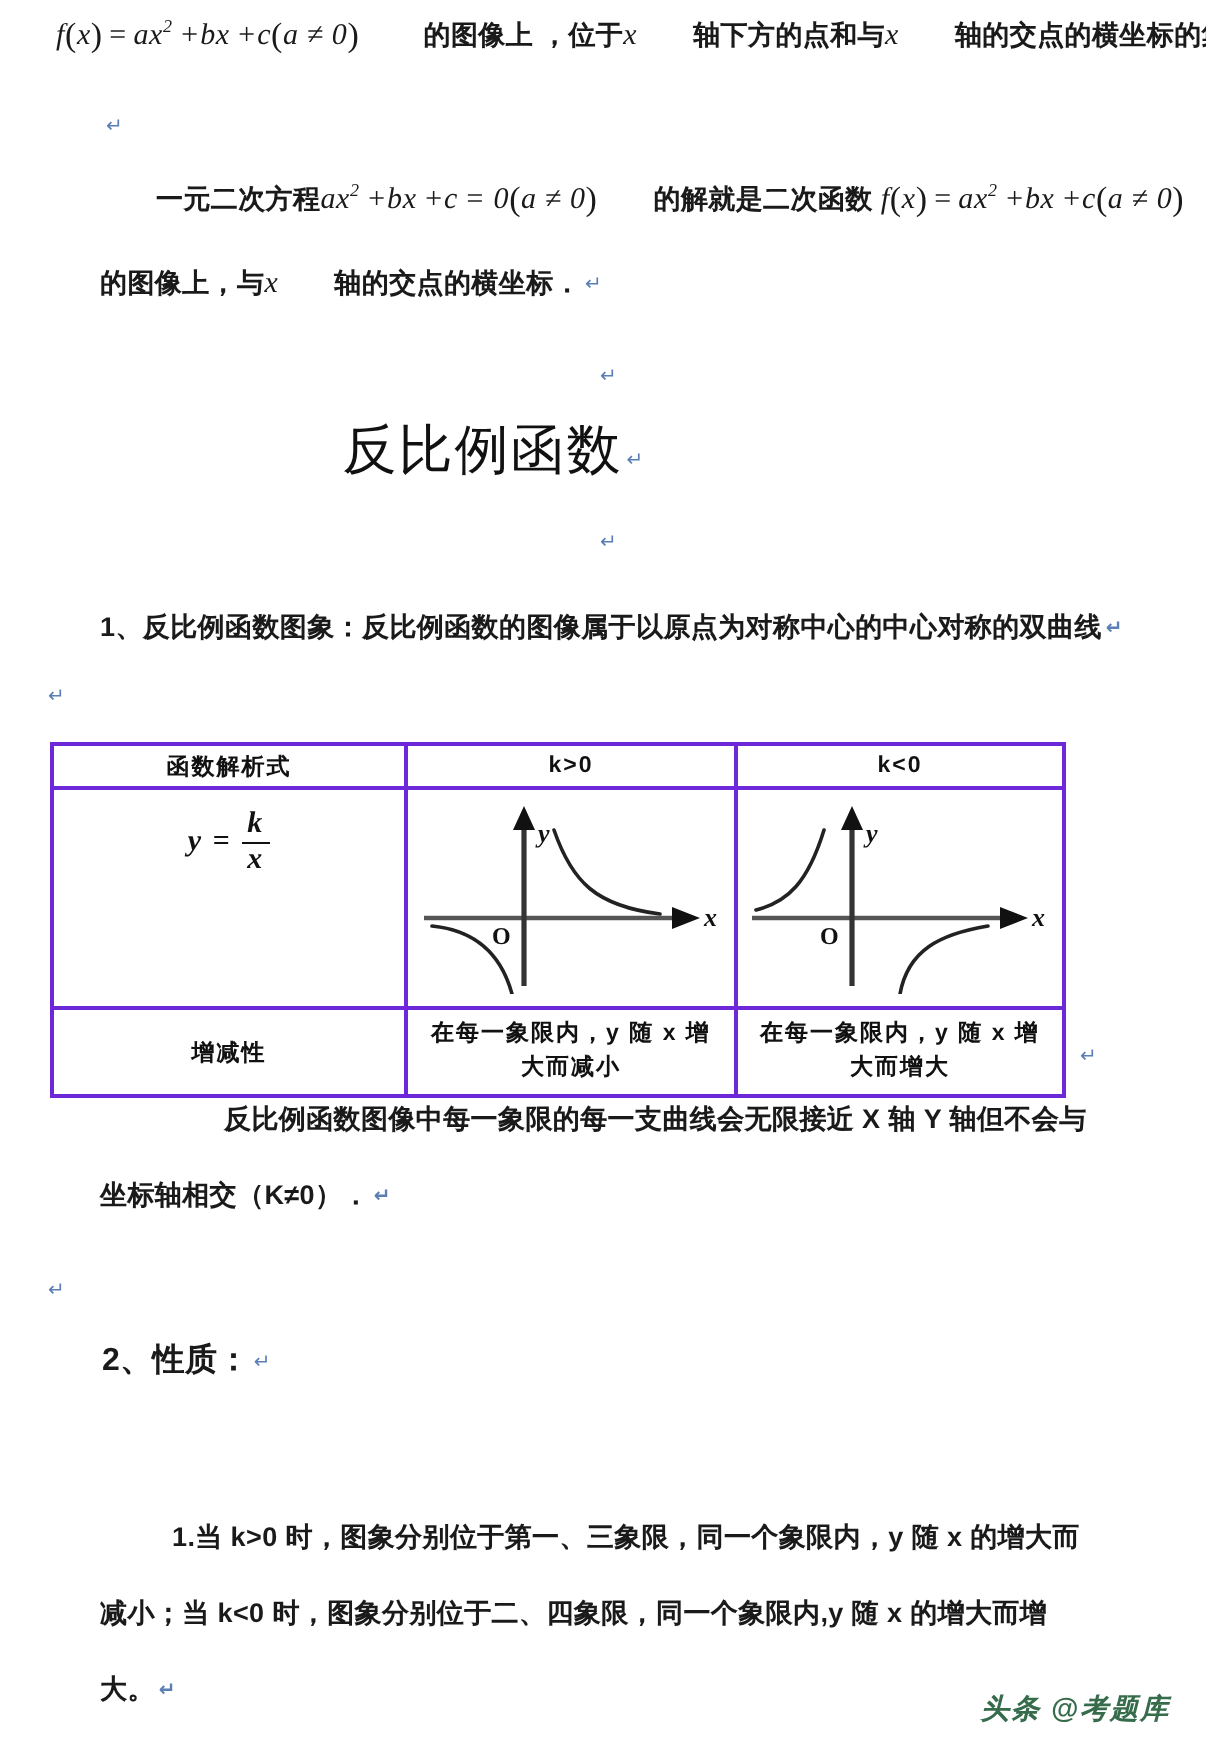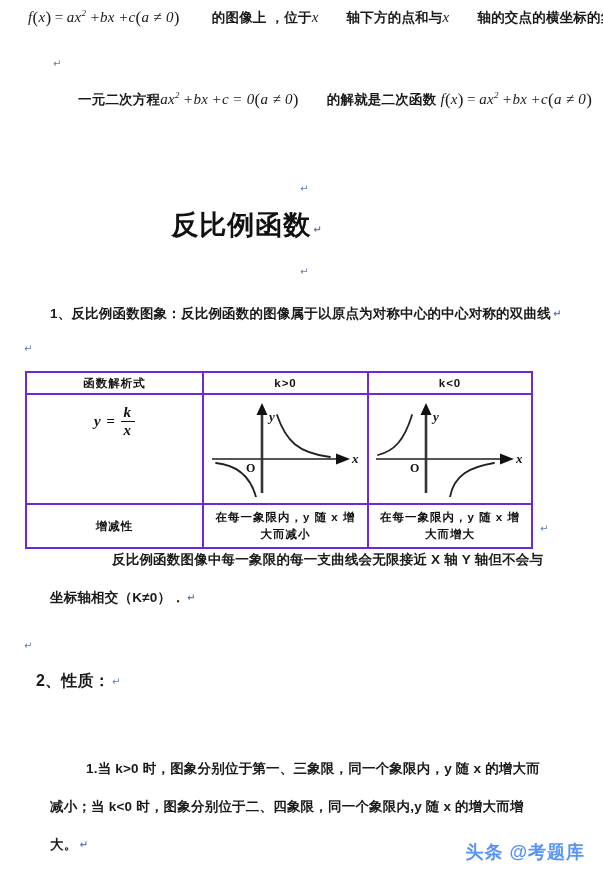--- a/index.html
+++ b/index.html
@@ -76,21 +76,21 @@
   }
 
   
   .doc-title {
     position: absolute;
     left: 0;
     width: 494px;
     text-align: center;
     font-family: "Liberation Sans", "DejaVu Sans", sans-serif;
     font-size: 27px;
-    font-weight: 700;
+    font-weight: 400;
     letter-spacing: 1px;
     color: #111;
   }
 
   
   .tbl {
     position: absolute;
     left: 25px;
     top: 371px;
     width: 502px;
@@ -162,23 +162,24 @@
   }
 
   svg { display: block; margin: 0 auto; }
 
   
   .watermark {
     position: absolute;
     right: 18px;
     bottom: 14px;
     font-family: "Liberation Sans", "DejaVu Sans", sans-serif;
-    font-size: 18px;
+    font-size: 14px;
     font-weight: 700;
-    color: #3b82f6;
+    font-style: italic;
+    color: #14532d;
     letter-spacing: 1px;
     opacity: 0.85;
   }
 </style>
 </head>
 <body>
 
 <div class="page">
 
   <div class="para" style="left:28px; top:8px;">
@@ -186,20 +187,23 @@
       <span>f</span><span class="paren">(</span><span>x</span><span class="paren">)</span><span class="up"> = </span><span>ax</span><sup>2</sup><span class="up"> </span><span>+bx</span><span class="up"> </span><span>+c</span><span class="paren">(</span><span>a ≠ 0</span><span class="paren">)</span>
     </span><span class="body-cn">的图像上 ，位于</span><span class="math">x</span><span class="body-cn">轴下方的点和与</span><span class="math">x</span><span class="body-cn">轴的交点的横坐标的集合 ．</span><span class="ret">↵</span>
   </div>
 
   <div class="ret-alone" style="left:53px; top:58px;">↵</div>
 
   <div class="para" style="left:50px; top:90px;">
     <span class="body-cn">一元二次方程</span><span class="math"><span>ax</span><sup>2</sup><span class="up"> </span><span>+bx</span><span class="up"> </span><span>+c</span><span class="up"> </span><span>= 0</span><span class="paren">(</span><span>a ≠ 0</span><span class="paren">)</span></span><span class="body-cn">的解就是二次函数</span><span class="math">&nbsp;<span>f</span><span class="paren">(</span><span>x</span><span class="paren">)</span><span class="up"> = </span><span>ax</span><sup>2</sup><span class="up"> </span><span>+bx</span><span class="up"> </span><span>+c</span><span class="paren">(</span><span>a ≠ 0</span><span class="paren">)</span></span>
   </div>
 
+  <div class="para" style="left:22px; top:134px;">
+    <span class="body-cn">的图像上，与</span><span class="math">x</span><span class="body-cn">轴的交点的横坐标．</span><span class="ret">↵</span>
+  </div>
 
   <div class="ret-alone" style="left:300px; top:183px;">↵</div>
 
   <div class="doc-title" style="top:207px;">
     <span>反比例函数</span><span class="ret">↵</span>
   </div>
 
   <div class="ret-alone" style="left:300px; top:266px;">↵</div>
 
   <div class="para body-cn" style="left:22px; top:306px;">
@@ -274,21 +278,21 @@
 
   <div class="para body-cn" style="left:84px; top:552px;">
     <span>反比例函数图像中每一象限的每一支曲线会无限接近 X 轴 Y 轴但不会与</span>
   </div>
   <div class="para body-cn" style="left:22px; top:590px;text-align:right;">
     <span>坐标轴相交（K≠0）．</span><span class="ret">↵</span>
   </div>
 
   <div class="ret-alone" style="left:24px; top:640px;">↵</div>
 
-  <div class="para" style="left:8px; top:672px; font-size:16px;">
+  <div class="para" style="left:23px; top:672px; font-size:16px;">
     <span class="body-cn" style="font-size:16px; font-weight:600;">2、性质：</span><span class="ret">↵</span>
   </div>
 
   <div class="para body-cn" style="left:58px; top:761px;">
     <span>1.当 k&gt;0 时，图象分别位于第一、三象限，同一个象限内，y 随 x 的增大而</span>
   </div>
   <div class="para body-cn" style="left:22px; top:799px;">
     <span>减小；当 k&lt;0 时，图象分别位于二、四象限，同一个象限内,y 随 x 的增大而增</span>
   </div>
   <div class="para body-cn" style="left:22px; top:837px;">

